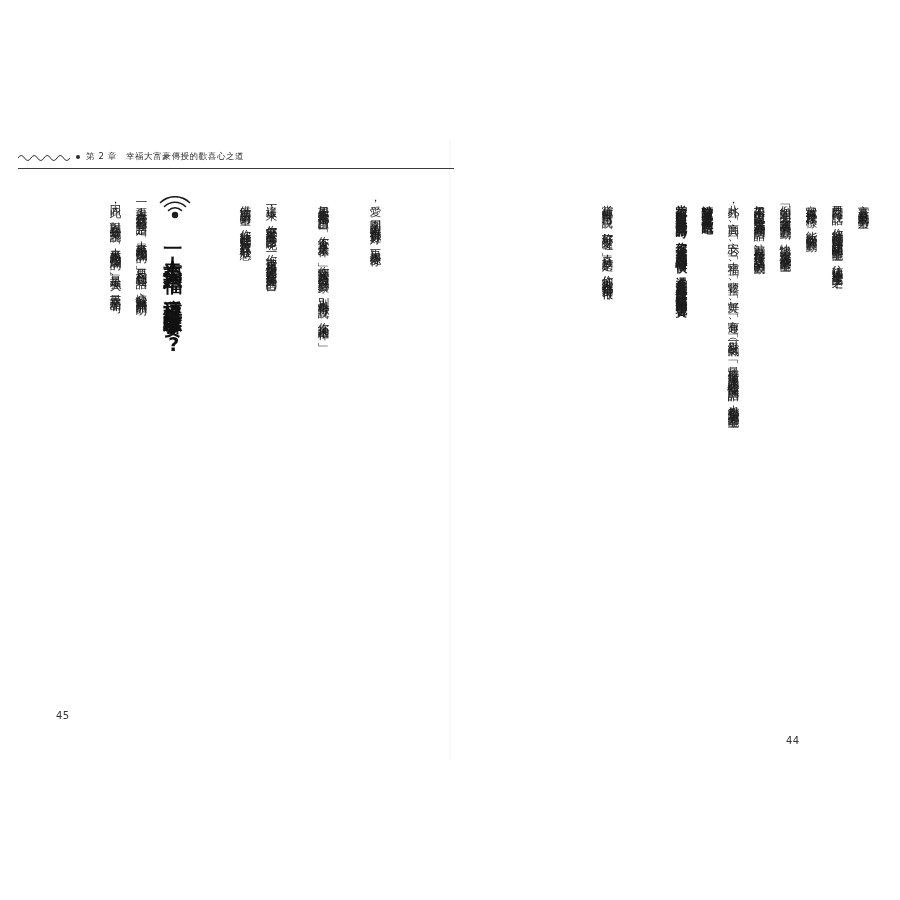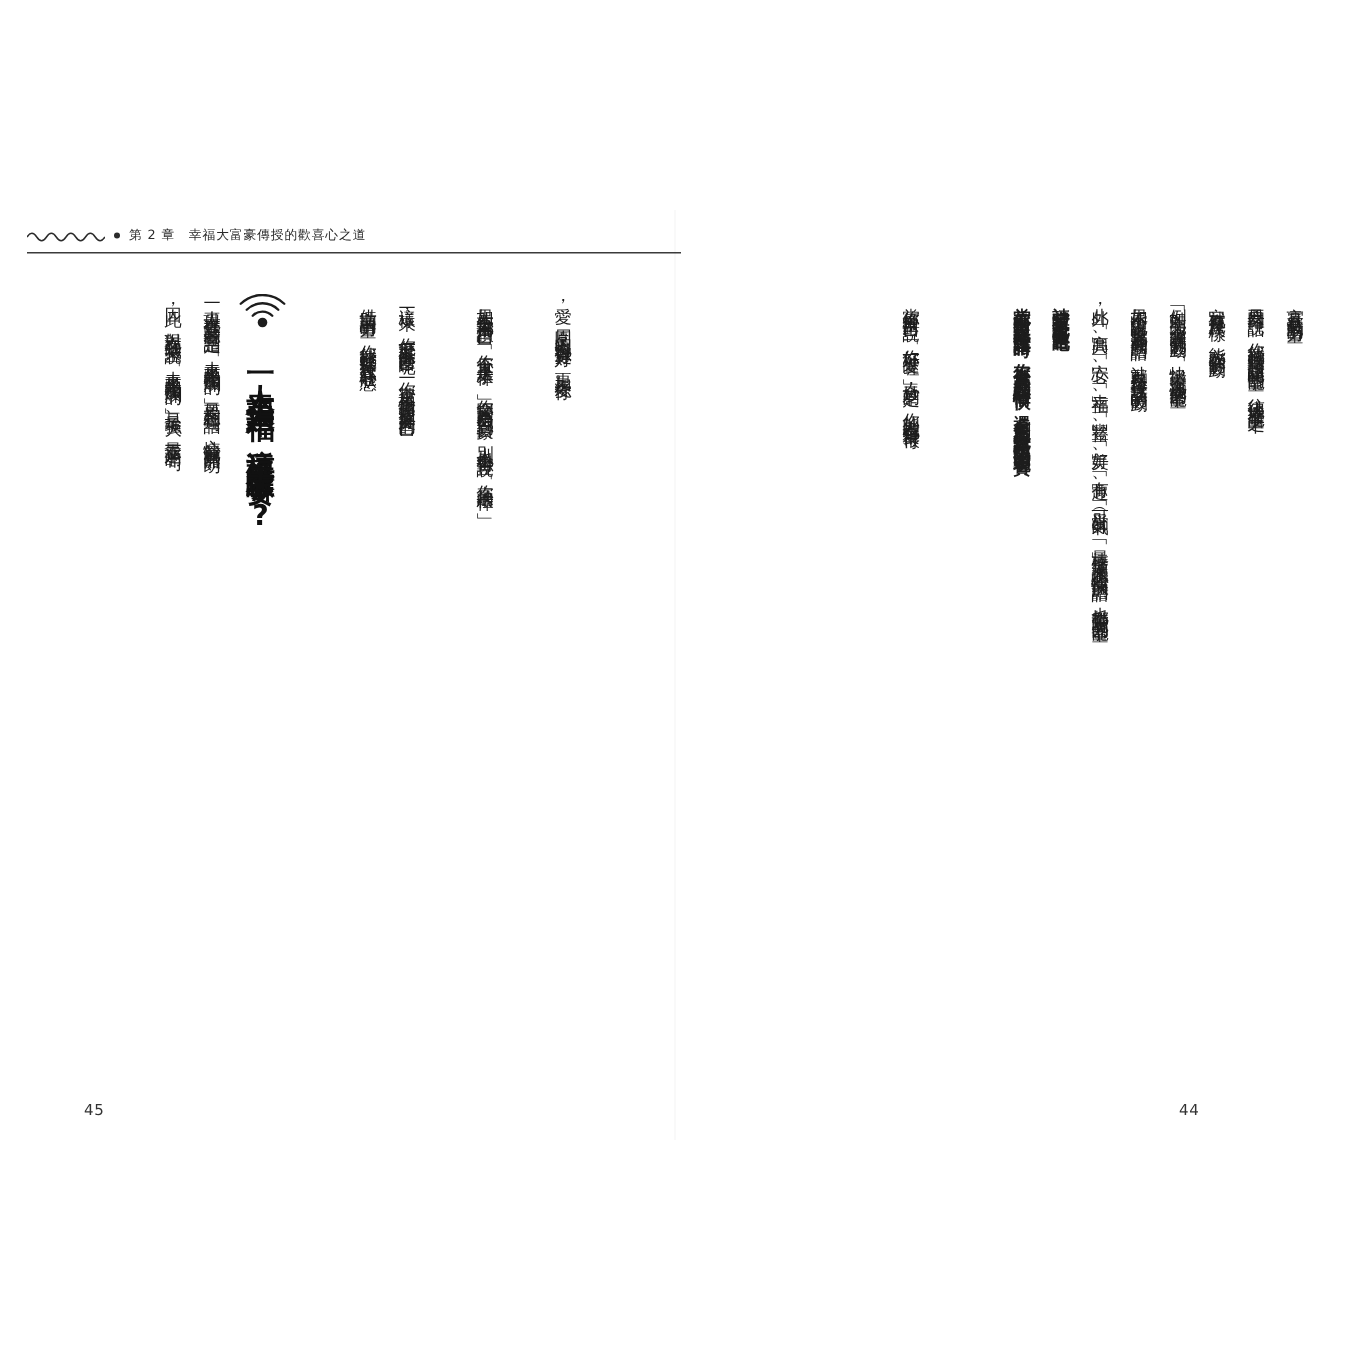--- a/index.html
+++ b/index.html
@@ -112,21 +112,21 @@
   }
 
   
   .folio {
     position: absolute;
     font-size: 10px;
     color: #333333;
     font-family: "DejaVu Sans", sans-serif;
     letter-spacing: 0.5px;
   }
-  .folio-left { left: 56px; top: 735px; }
+  .folio-left { left: 56px; top: 710px; }
   .folio-right { left: 786px; top: 735px; }
 
   
   .gutter {
     position: absolute;
     left: 449px;
     top: 140px;
     width: 2px;
     height: 620px;
     background: linear-gradient(to right, rgba(0,0,0,0.00), rgba(0,0,0,0.035), rgba(0,0,0,0.00));

